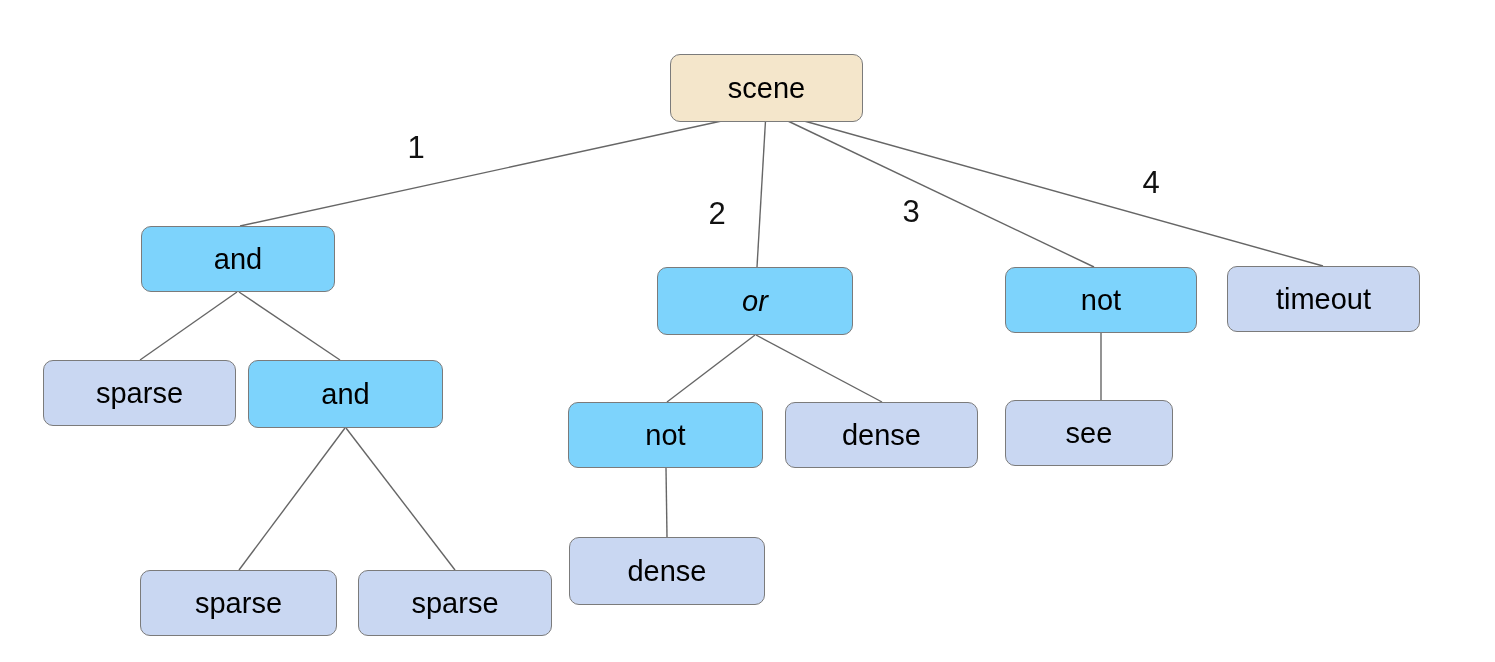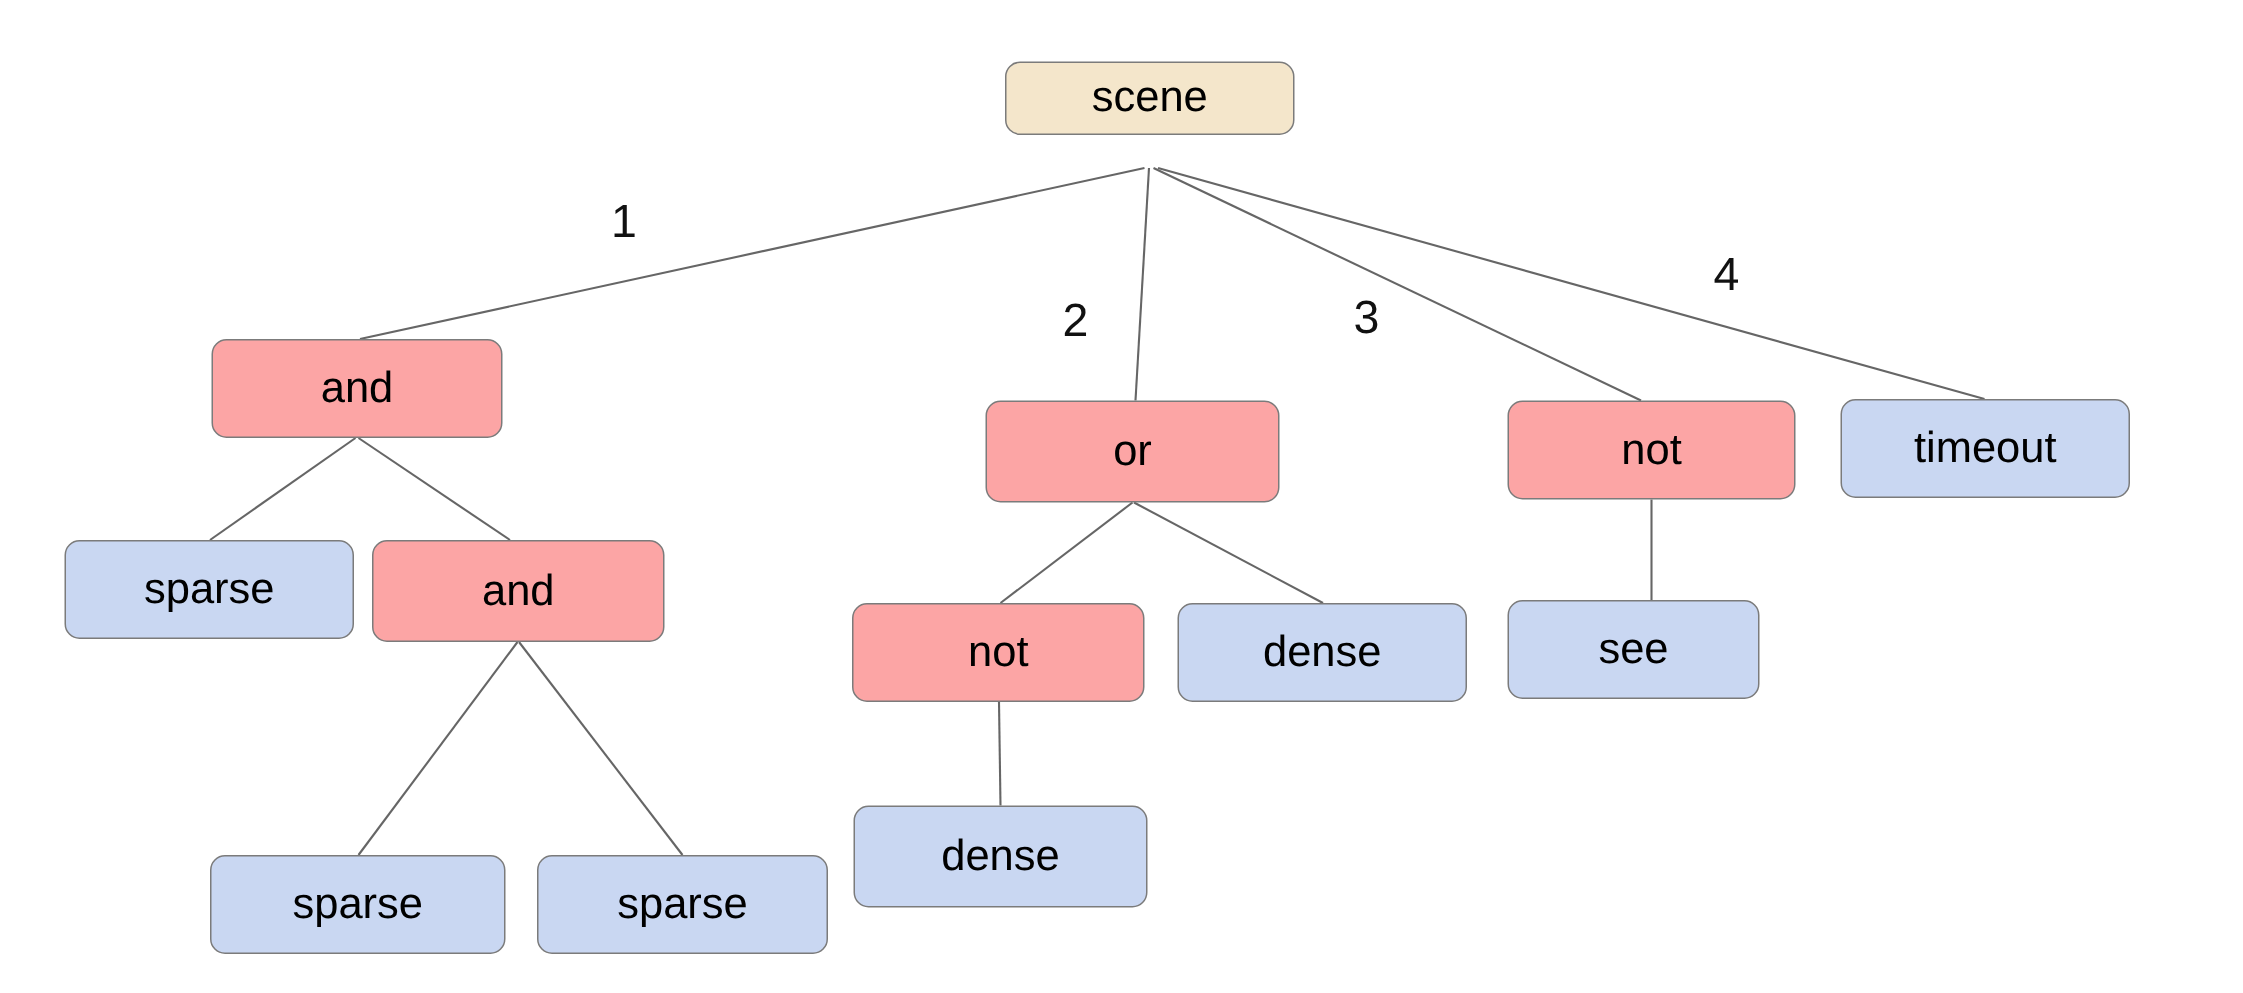--- a/index.html
+++ b/index.html
@@ -26,34 +26,34 @@
     display: flex;
     align-items: center;
     justify-content: center;
     border: 1.5px solid #7b7b7b;
     border-radius: 10px;
     font-size: 29px;
     color: #000000;
     white-space: nowrap;
   }
   .node.root { background: #f4e6cb; }
-  .node.op   { background: #fca5a5; }
+  .node.op   { background: #7dd3fc; }
   .node.leaf { background: #c9d7f2; }
 
   .edge-label {
     position: absolute;
     transform: translate(-50%, -50%);
     font-size: 31px;
     color: #111111;
   }
 
   
-  #n-scene    { left: 670px;  top: 41px;  width: 193px; height: 49px; }
+  #n-scene    { left: 670px;  top: 54px;  width: 193px; height: 68px; }
   #n-and1     { left: 141px;  top: 226px; width: 194px; height: 66px; }
-  #n-or1      { left: 657px;  top: 267px; width: 196px; height: 68px; }
+  #n-or1      { left: 657px;  top: 267px; width: 196px; height: 68px; font-style: italic; }
   #n-not1     { left: 1005px; top: 267px; width: 192px; height: 66px; }
   #n-timeout1 { left: 1227px; top: 266px; width: 193px; height: 66px; }
   #n-sparse1  { left: 43px;   top: 360px; width: 193px; height: 66px; }
   #n-and2     { left: 248px;  top: 360px; width: 195px; height: 68px; }
   #n-not2     { left: 568px;  top: 402px; width: 195px; height: 66px; }
   #n-dense1   { left: 785px;  top: 402px; width: 193px; height: 66px; }
   #n-dense2   { left: 569px;  top: 537px; width: 196px; height: 68px; }
   #n-see1     { left: 1005px; top: 400px; width: 168px; height: 66px; }
   #n-sparse2  { left: 140px;  top: 570px; width: 197px; height: 66px; }
   #n-sparse3  { left: 358px;  top: 570px; width: 194px; height: 66px; }

